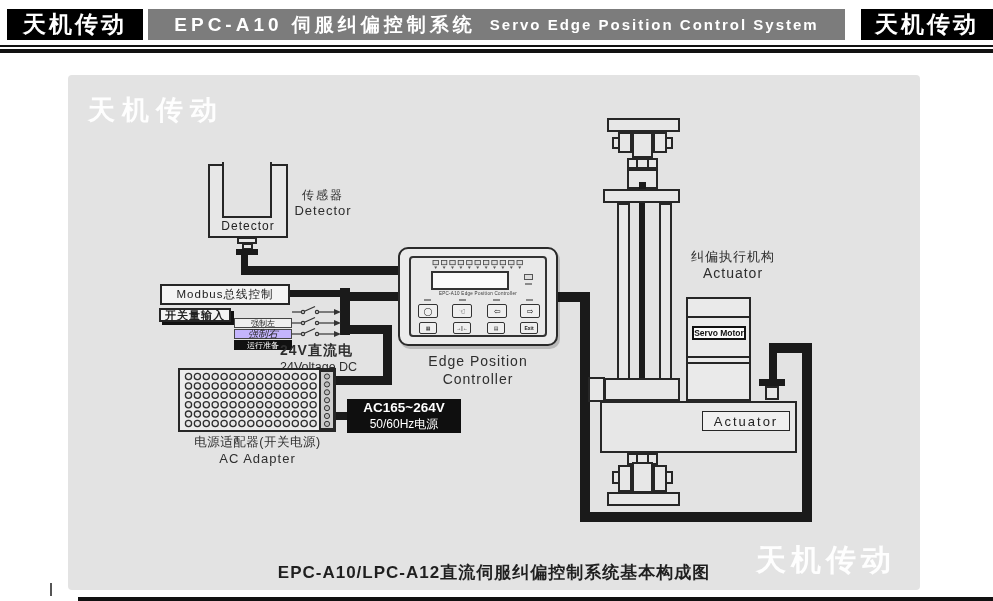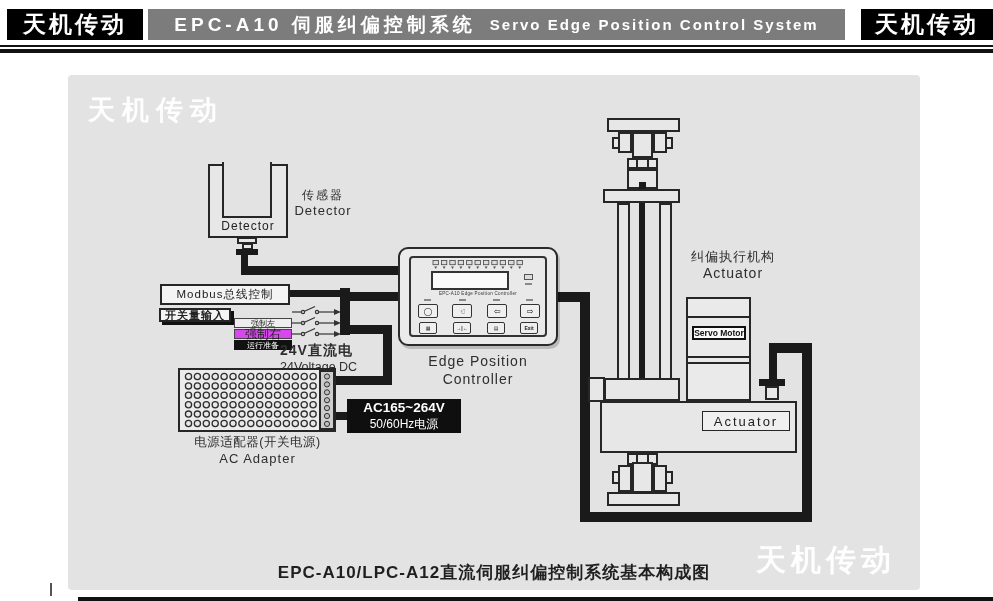--- a/index.html
+++ b/index.html
@@ -99,22 +99,22 @@
 </div>
 
 <div class="abs" style="left:234px;top:307px;width:58px;height:10px;background:#111;color:#fff;
      font-size:8px;display:flex;align-items:center;justify-content:center;margin-top:33px;">
   <span>运行准备</span>
 </div>
 <div class="abs" style="left:234px;top:318px;width:58px;height:10px;background:#eee;border:1px solid #444;box-sizing:border-box;
      font-size:8px;color:#222;display:flex;align-items:center;justify-content:center;">
   <span>强制左</span>
 </div>
-<div class="abs" style="left:234px;top:329px;width:58px;height:10px;background:#d946ef;border:1px solid #444;box-sizing:border-box;
-     font-size:12px;color:#222;display:flex;align-items:center;justify-content:center;">
+<div class="abs" style="left:234px;top:329px;width:58px;height:10px;background:#c4b5fd;border:1px solid #444;box-sizing:border-box;
+     font-size:10px;color:#222;display:flex;align-items:center;justify-content:center;font-style:italic;">
   <span>强制右</span>
 </div>
 
 <svg class="abs" style="left:292px;top:302px;" width="52" height="40" viewBox="0 0 52 40">
   <g stroke="#333" stroke-width="1.2" fill="none">
     <line x1="0" y1="10" x2="9" y2="10"></line>
       <circle cx="11" cy="10" r="1.6"></circle>
       <line x1="12" y1="9.5" x2="23" y2="4.5"></line>
       <circle cx="25" cy="10" r="1.6"></circle>
       <line x1="27" y1="10" x2="42" y2="10"></line>

